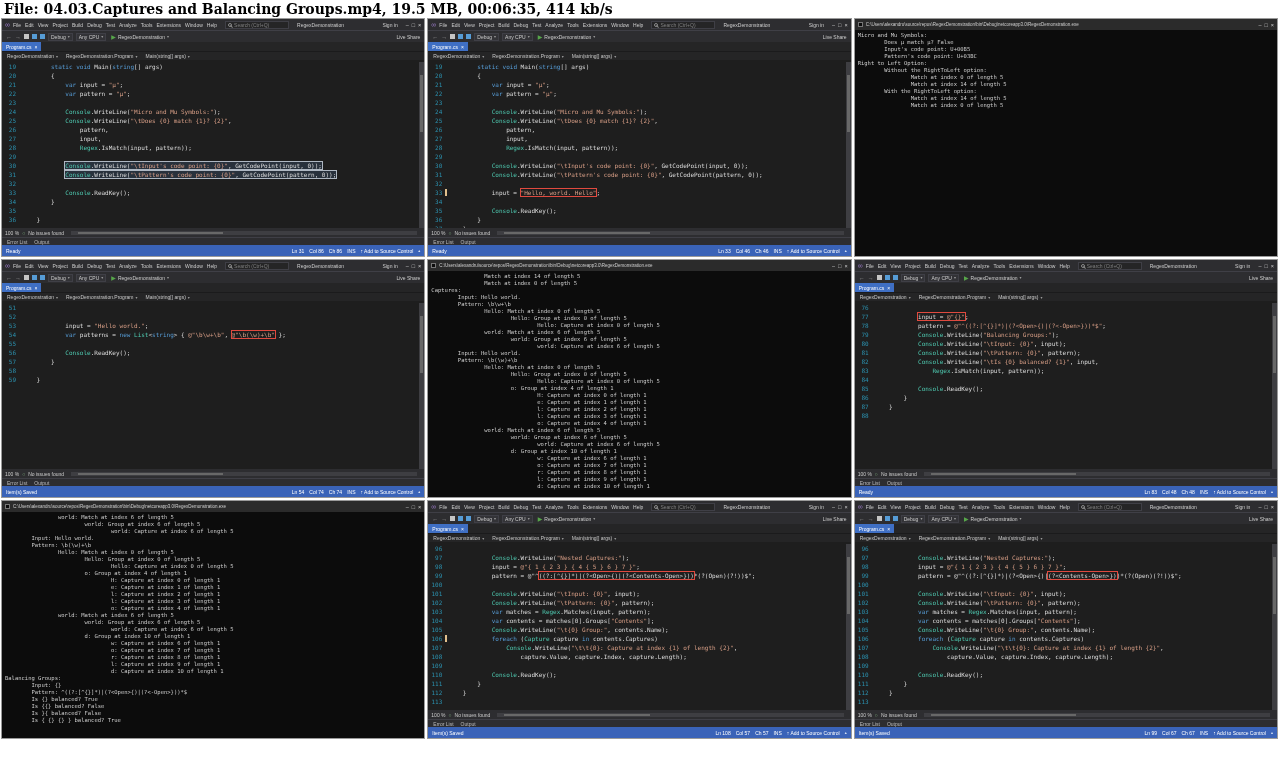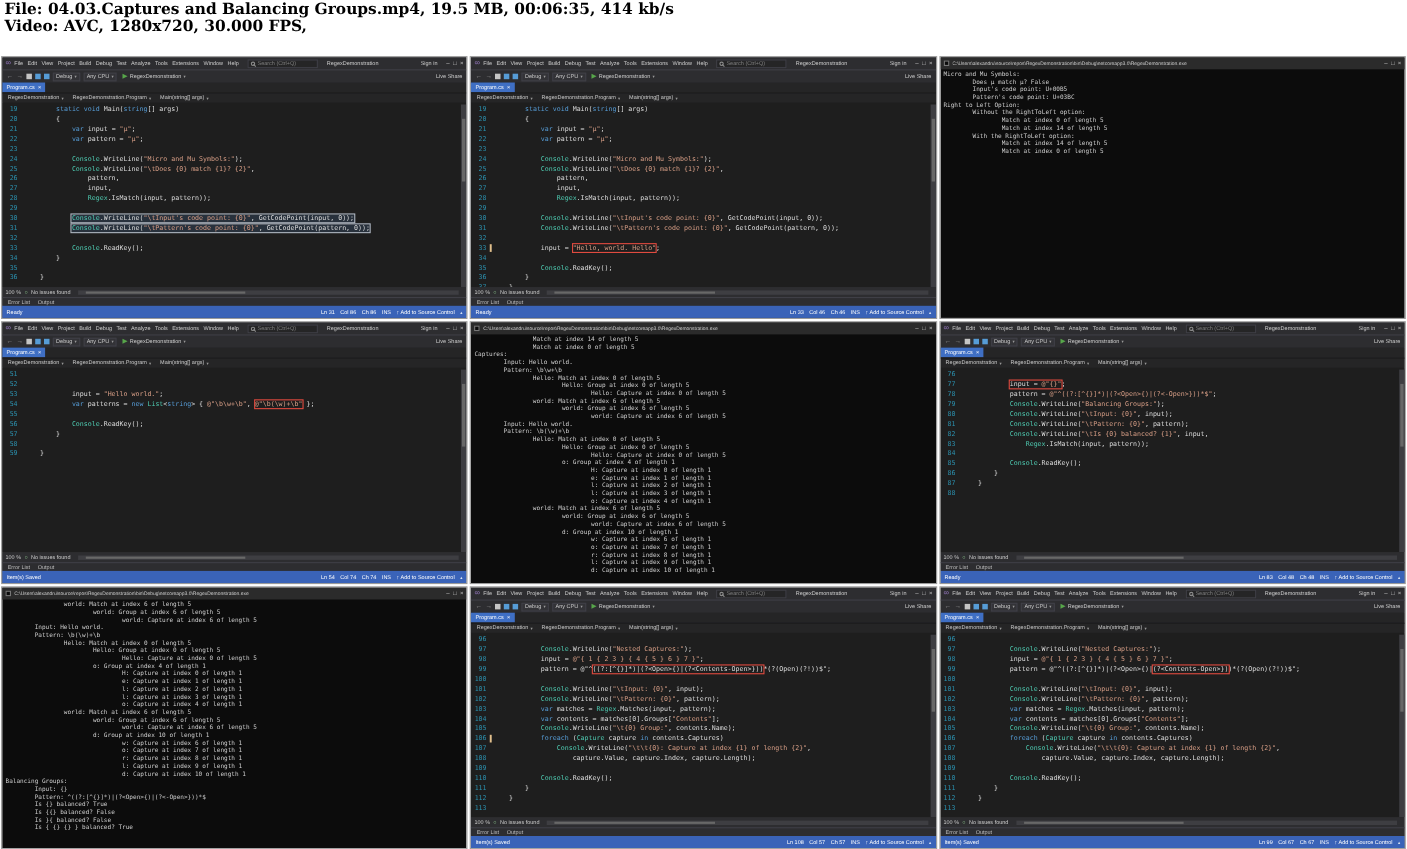--- a/index.html
+++ b/index.html
@@ -1,20 +1,20 @@
 <!DOCTYPE html>
 <html><head>
 <meta charset="utf-8">
 <style>
   *{box-sizing:border-box}
   html,body{margin:0;padding:0}
   body{width:1279px;height:772px;background:#fff;overflow:hidden;font-family:"Liberation Sans",sans-serif}
 
   
-  .header{padding:2px 4px 19px}
+  .header{padding:2px 4px 1px}
   .hline{font:700 14px/15px "DejaVu Serif",serif;color:#000;white-space:nowrap}
 
   
   .grid{display:grid;grid-template-columns:repeat(3,1fr);grid-template-rows:repeat(3,239px);gap:2px;padding:0 1px}
   .thumb{position:relative;overflow:hidden;background:#1e1e1e;border:1px solid #9a9a9a}
 
   
   .vs{width:100%;height:100%;display:flex;flex-direction:column;background:#2d2d30;font-family:"Liberation Sans",sans-serif}
   .vs-titlebar{height:11px;display:flex;align-items:center;gap:3px;padding:0 3px;background:#2d2d30;color:#cccccc;font-size:5px;flex:0 0 auto;white-space:nowrap}
   .vs-logo{color:#9b7cc8;font-size:7px;line-height:7px}
@@ -70,21 +70,20 @@
   .conico{width:5px;height:5px;background:#0c0c0c;border:1px solid #777;flex:0 0 auto}
   .contitle{white-space:nowrap;overflow:hidden;flex:1}
   .con-body{flex:1;padding:2px 0 0 3px;overflow:hidden}
   .conline{font:5.5px/7px "DejaVu Sans Mono",monospace;color:#cccccc;white-space:pre;min-height:7px}
 </style>
 </head>
 <body>
 
 <div class="header">
   <div class="hline">File: 04.03.Captures and Balancing Groups.mp4, 19.5 MB, 00:06:35, 414 kb/s</div>
-  <div class="hline">Video: AVC, 1280x720, 30.000 FPS,</div>
 </div>
 
 <div class="grid" id="grid">
     <div class="thumb">
       <div class="vs">
         <div class="vs-titlebar">
           <span class="vs-logo">∞</span>
           <div class="vs-menu">
             <span class="mi">File</span>
             <span class="mi">Edit</span>

